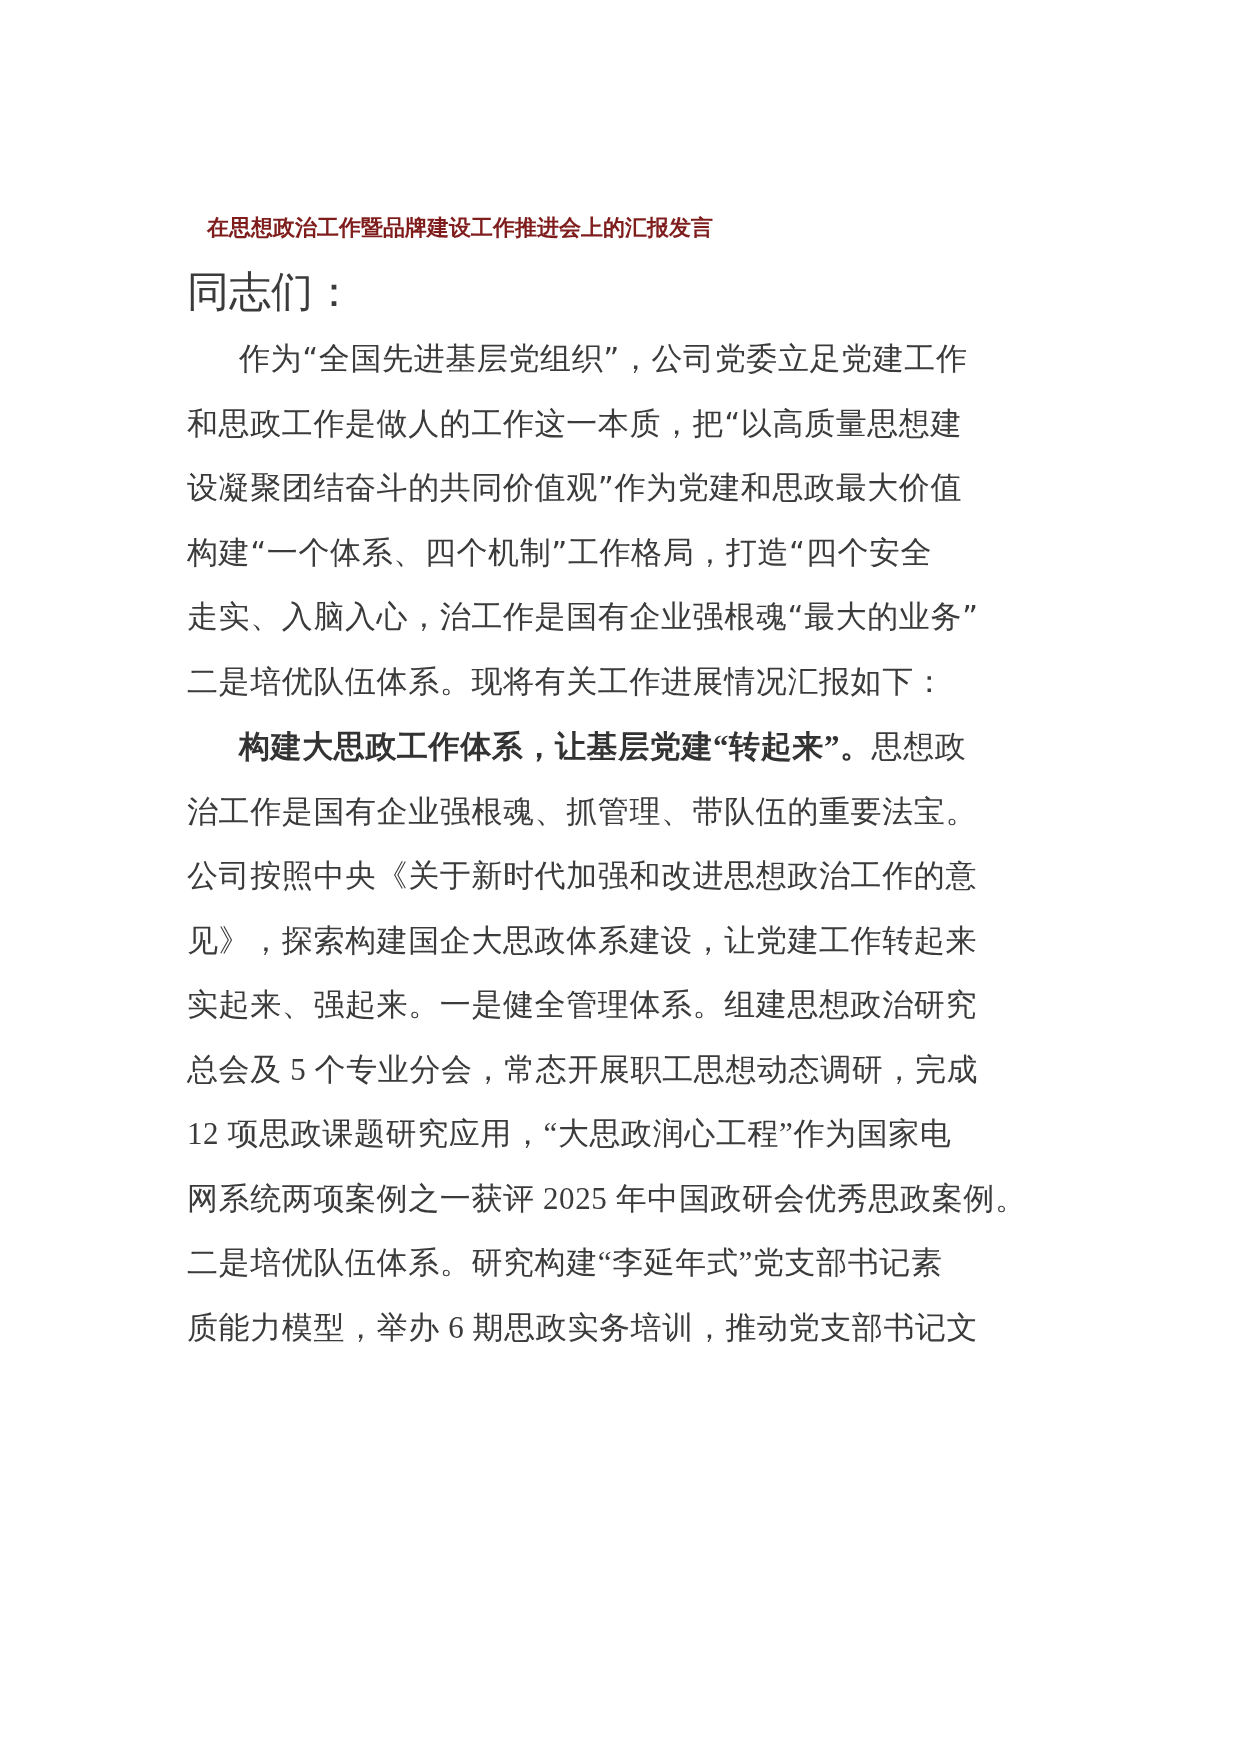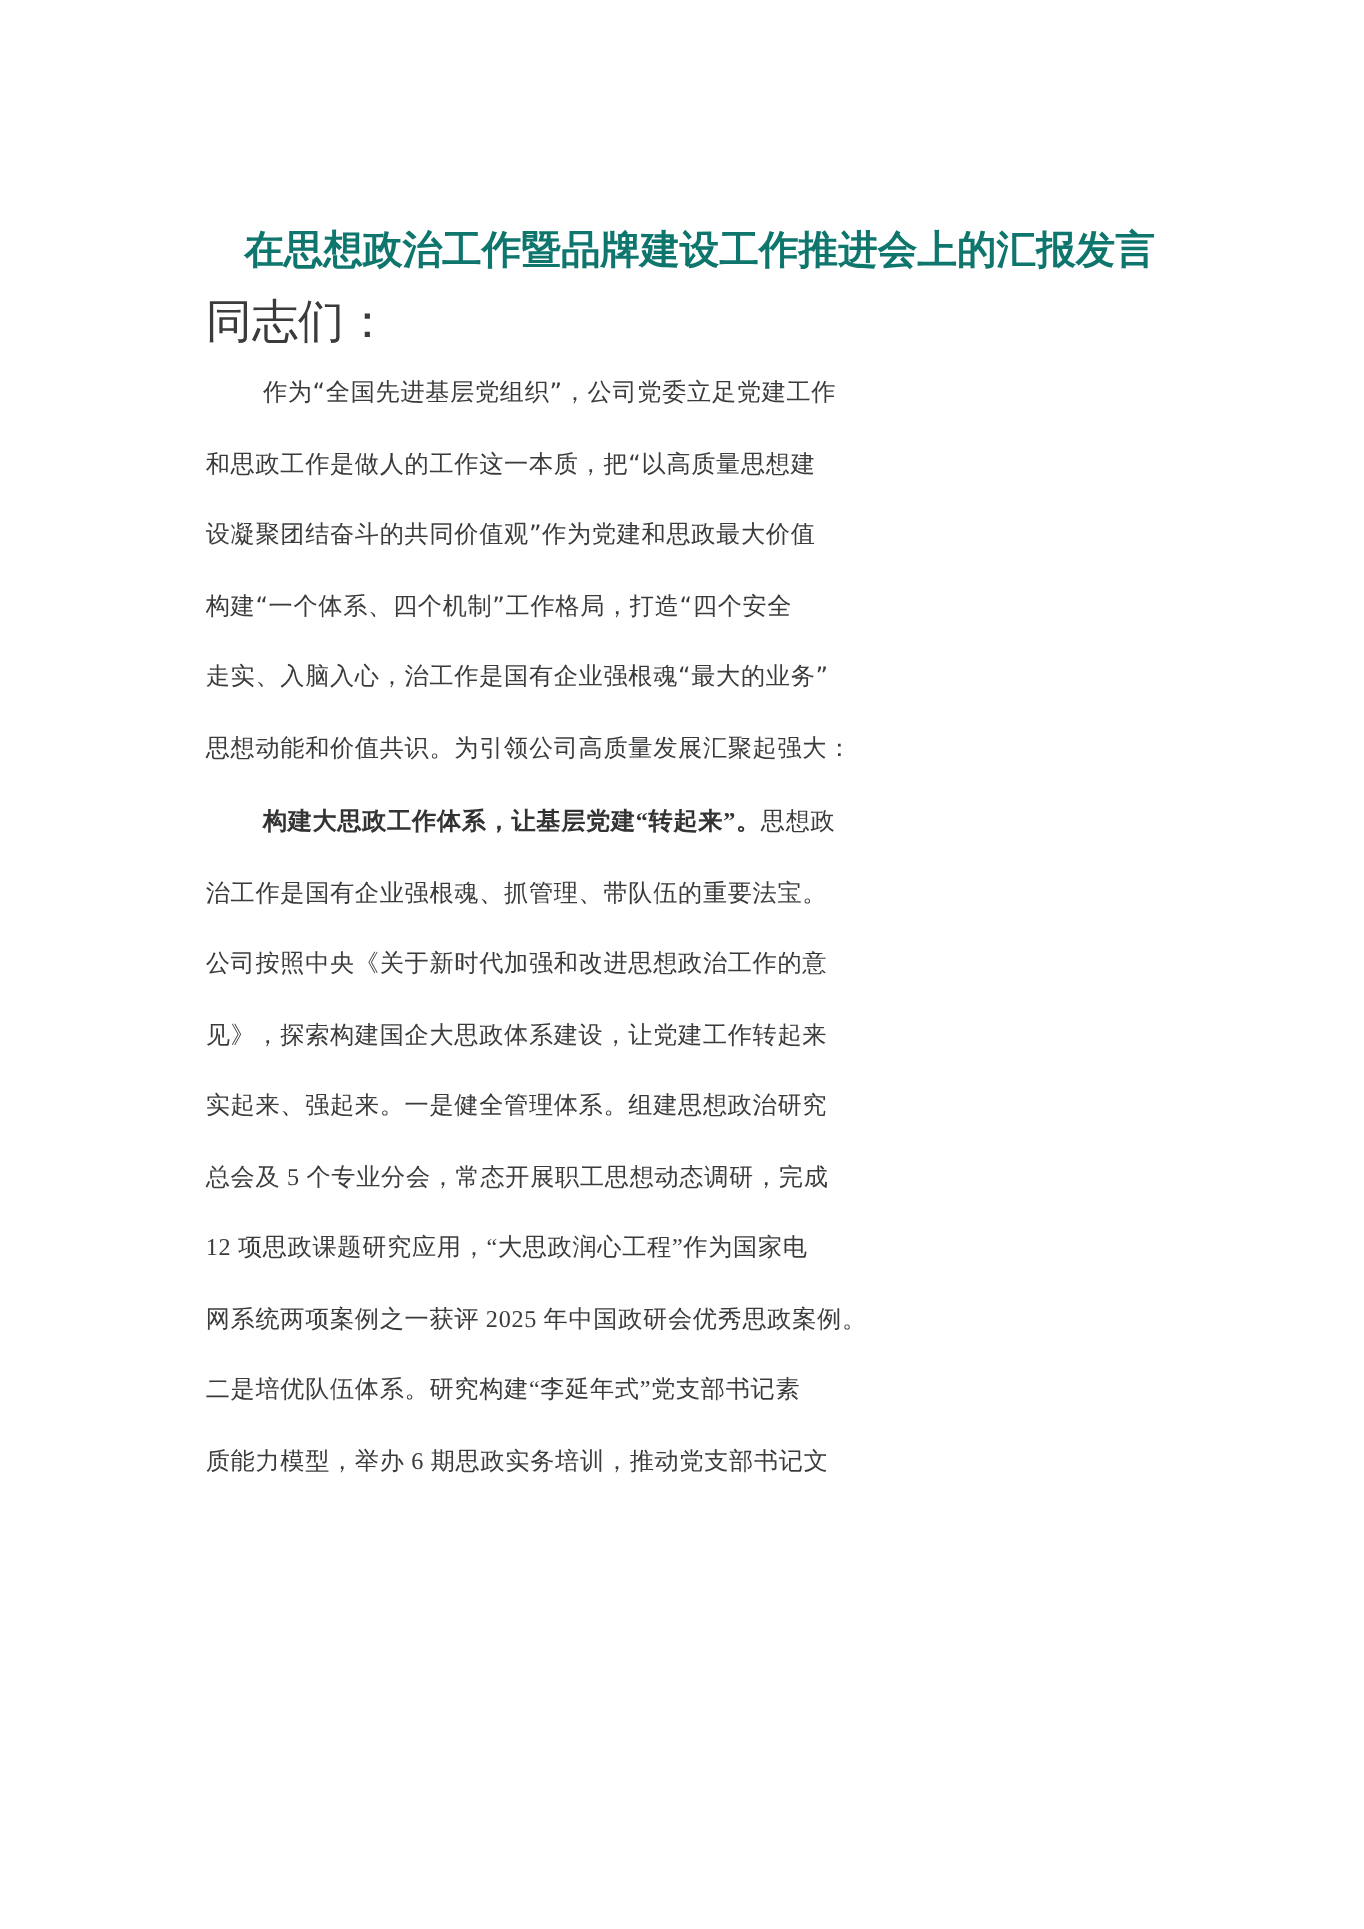--- a/index.html
+++ b/index.html
@@ -1,22 +1,22 @@
 <!DOCTYPE html>
 <html><head>
 <meta charset="utf-8">
 <style>
   html, body { margin: 0; padding: 0; background: #ffffff; }
   body { width: 1240px; height: 1754px; position: relative; overflow: hidden;
          font-family: "DejaVu Sans", "Liberation Sans", sans-serif; color: #3b3b3b; }
   .page { position: absolute; left: 187px; top: 196px; width: 863px; }
-  .title { text-align: right; font-weight: bold; font-size: 36px; line-height: 64px;
-           margin: 0 0 0 0; letter-spacing: 0px; color: #0f766e; padding-left: 20px; }
+  .title { text-align: left; font-weight: bold; font-size: 22px; line-height: 64px;
+           margin: 0 0 0 0; letter-spacing: 0px; color: #7f1d1d; padding-left: 20px; }
   .salutation { font-size: 42px; line-height: 64px; margin: 0; }
-  p.para { font-size: 22px; line-height: 64.5px; margin: 0; text-indent: 52px;
+  p.para { font-size: 31px; line-height: 64.5px; margin: 0; text-indent: 52px;
            text-align: justify; letter-spacing: 0.6px; }
   .para.p1 { margin-top: 2px; }
   .para.p2 { margin-top: 2px; font-family: Liberation Serif, serif; }
   .lead { font-weight: bold; color: #333333; }
   .line { display: block; white-space: nowrap; }
   .line.first { padding-left: 52px; }
   .para .line { text-indent: 0; }
 </style>
 </head>
 <body>
@@ -24,21 +24,21 @@
 <div class="page">
   <div class="title">在思想政治工作暨品牌建设工作推进会上的汇报发言</div>
   <div class="salutation">同志们：</div>
 
   <p class="para p1" style="text-indent:0">
     <span class="line first">作为“全国先进基层党组织”，公司党委立足党建工作</span>
     <span class="line">和思政工作是做人的工作这一本质，把“以高质量思想建</span>
     <span class="line">设凝聚团结奋斗的共同价值观”作为党建和思政最大价值</span>
     <span class="line">构建“一个体系、四个机制”工作格局，打造“四个安全</span>
     <span class="line">走实、入脑入心，治工作是国有企业强根魂“最大的业务”</span>
-    <span class="line">思想动能和价值共识。为引领公司高质量发展汇聚起强大：</span>
+    <span class="line">二是培优队伍体系。现将有关工作进展情况汇报如下：</span>
   </p>
 
   <p class="para p2" style="text-indent:0">
     <span class="line first"><span class="lead">构建大思政工作体系，让基层党建“转起来”。</span><span>思想政</span></span>
     <span class="line">治工作是国有企业强根魂、抓管理、带队伍的重要法宝。</span>
     <span class="line">公司按照中央《关于新时代加强和改进思想政治工作的意</span>
     <span class="line">见》，探索构建国企大思政体系建设，让党建工作转起来</span>
     <span class="line">实起来、强起来。一是健全管理体系。组建思想政治研究</span>
     <span class="line">总会及 5 个专业分会，常态开展职工思想动态调研，完成</span>
     <span class="line">12 项思政课题研究应用，“大思政润心工程”作为国家电</span>

